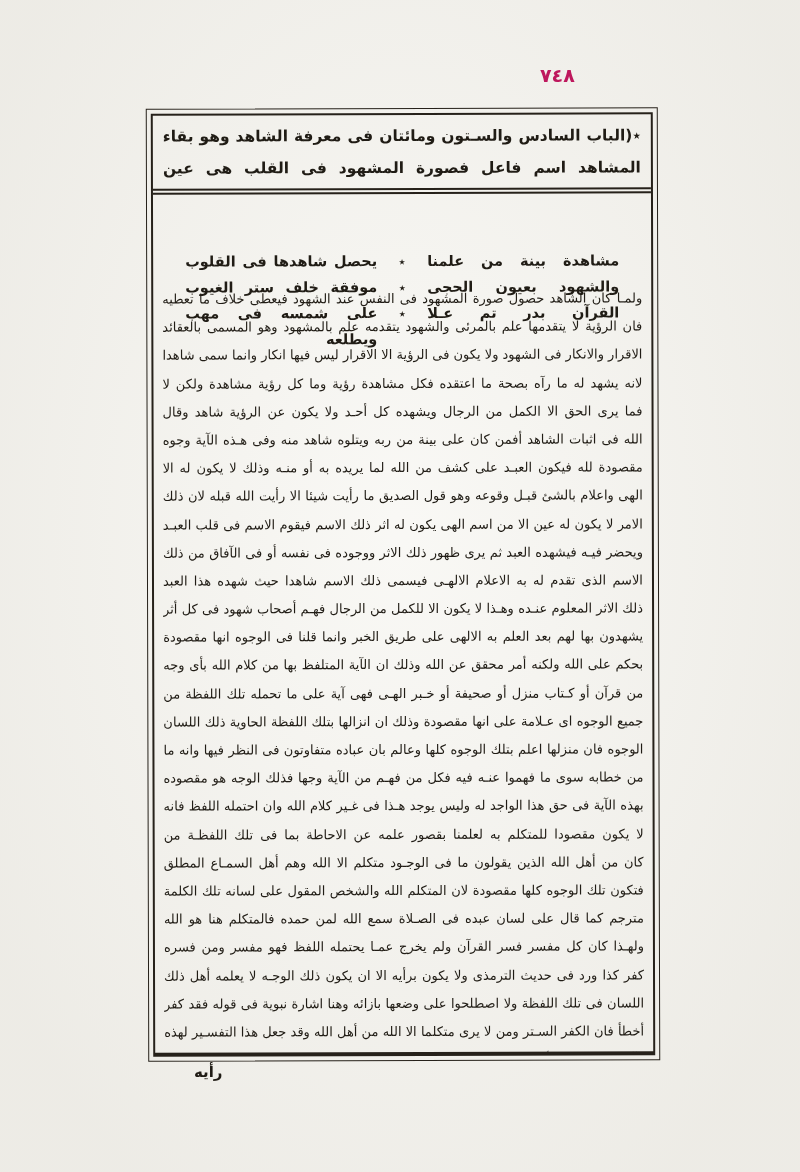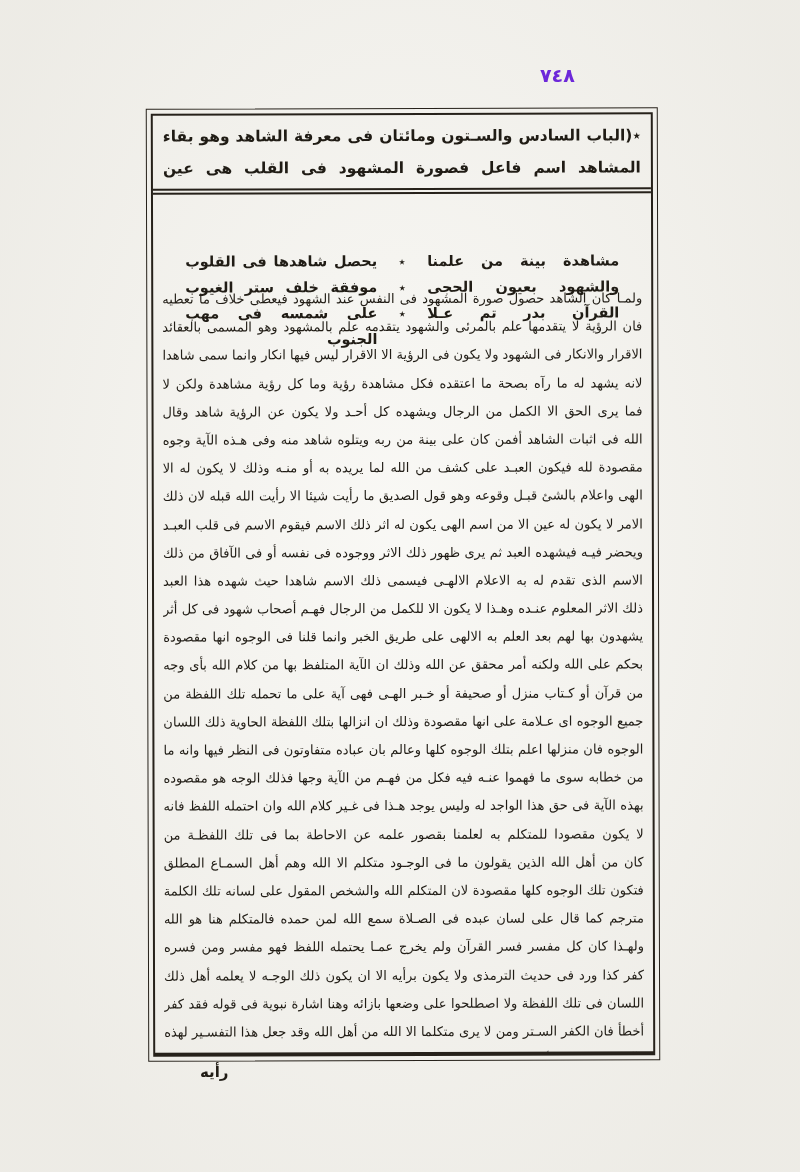--- a/index.html
+++ b/index.html
@@ -13,21 +13,21 @@
   }
   
   .paper-vignette{
     position:absolute;inset:0;
     background:radial-gradient(ellipse at 50% 45%, rgba(255,255,255,0.35), rgba(120,110,95,0.07) 85%);
     pointer-events:none;
   }
   .page-number{
     position:absolute;top:64px;left:540px;
     font-size:19px;font-weight:bold;letter-spacing:3px;
-    color:#6d28d9;
+    color:#be185d;
   }
   .frame{
     position:absolute;top:108px;left:147px;width:512px;height:953px;
     border:1.6px solid #26211a;
     padding:4px;box-sizing:border-box;
     transform:rotate(-0.15deg);
     background:transparent;
   }
   .frame-inner{
     border:2.6px solid #26211a;
@@ -68,21 +68,21 @@
     padding:4px 9px 0;
     font-size:13px;
     line-height:28.2px;
   }
   .prose .line{
     text-align:justify;text-align-last:justify;
     white-space:normal;overflow:hidden;height:28.2px;
     letter-spacing:0.1px;
   }
   .catchword{
-    position:absolute;top:1063px;left:200px;
+    position:absolute;top:1063px;left:194px;
     font-size:15px;font-weight:bold;
     direction:rtl;
   }
 </style>
 </head>
 <body>
 
 <div class="paper-vignette"></div>
 
 <div class="page-number">٧٤٨</div>
@@ -102,21 +102,21 @@
         <span class="hemi">يحصل شاهدها فى القلوب</span>
       </div>
       <div class="poem-row">
         <span class="hemi">والشهود بعيون الحجى</span>
         <span class="star">٭</span>
         <span class="hemi">موفقة خلف ستر الغيوب</span>
       </div>
       <div class="poem-row">
         <span class="hemi">القرآن بدر تم عـلا</span>
         <span class="star">٭</span>
-        <span class="hemi">على شمسه فى مهب الجنوب</span>
+        <span class="hemi">على شمسه فى مهب ويطلعه</span>
       </div>
     </div>
 
     <div class="prose">
       <div class="line">ولمـا كان الشاهد حصول صورة المشهود فى النفس عند الشهود فيعطى خلاف ما تعطيه الرؤية</div>
       <div class="line">فان الرؤية لا يتقدمها علم بالمرئى والشهود يتقدمه علم بالمشهود وهو المسمى بالعقائد ولهذا يقع</div>
       <div class="line">الاقرار والانكار فى الشهود ولا يكون فى الرؤية الا الاقرار ليس فيها انكار وانما سمى شاهدا</div>
       <div class="line">لانه يشهد له ما رآه بصحة ما اعتقده فكل مشاهدة رؤية وما كل رؤية مشاهدة ولكن لا يعلمون</div>
       <div class="line">فما يرى الحق الا الكمل من الرجال ويشهده كل أحـد ولا يكون عن الرؤية شاهد وقال</div>
       <div class="line">الله فى اثبات الشاهد أفمن كان على بينة من ربه ويتلوه شاهد منه وفى هـذه الآية وجوه كلها</div>

